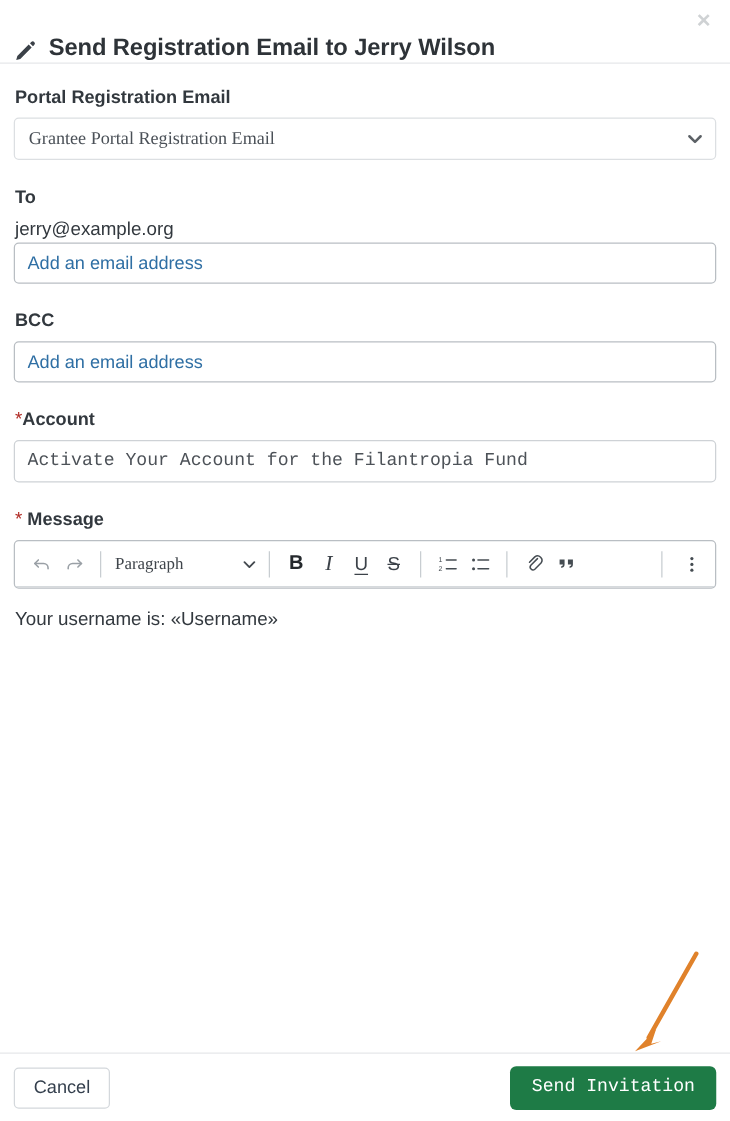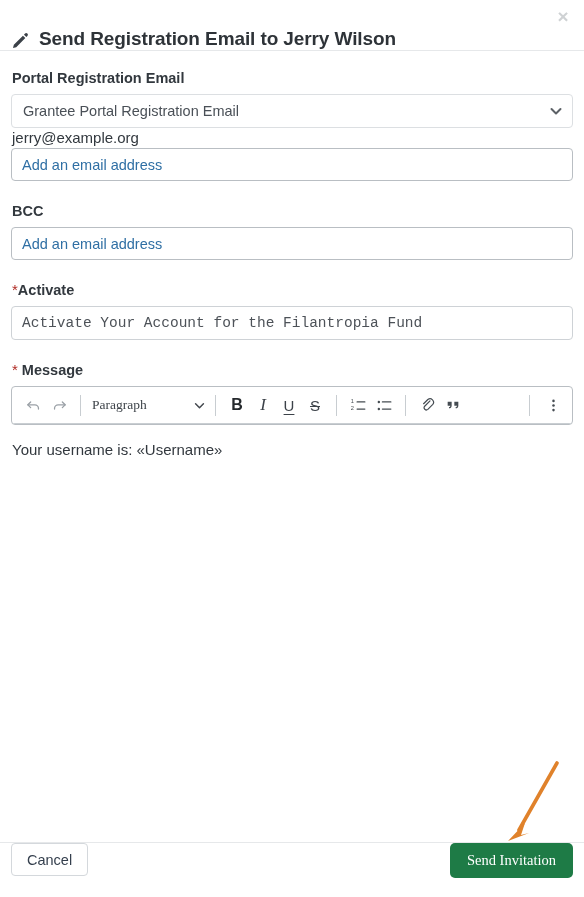--- a/index.html
+++ b/index.html
@@ -92,21 +92,21 @@
     width: 100%;
   }
   select.form-select {
     -webkit-appearance: none;
     appearance: none;
     width: 100%;
     height: 34px;
     box-sizing: border-box;
     padding: 0 30px 0 11px;
     font-size: 14.5px;
-    font-family: Liberation Sans, sans-serif;
+    font-family: Liberation Serif, serif;
     color: #4a5057;
     background: #ffffff;
     border: 1px solid #dcdfe2;
     border-radius: 4px;
     line-height: 32px;
   }
   .select-chevron {
     position: absolute;
     right: 11px;
     top: 50%;
@@ -224,41 +224,42 @@
 
   
   .modal-footer {
     position: absolute;
     left: 0;
     right: 0;
     bottom: 0;
     height: 55px;
     border-top: 1px solid #e6e8ea;
     display: flex;
+    align-items: center;
     justify-content: space-between;
     padding: 0 11px;
     box-sizing: border-box;
     background: #fff;
   }
   .btn-cancel {
     height: 33px;
     padding: 0 15px;
     font-size: 14.5px;
     font-family: "Liberation Sans", sans-serif;
     color: #343f4d;
     background: #ffffff;
     border: 1px solid #d4d8dc;
     border-radius: 4px;
     cursor: pointer;
   }
   .btn-send {
     height: 35px;
     padding: 0 17px;
     font-size: 14.5px;
-    font-family: Liberation Serif, serif;
+    font-family: Liberation Mono, monospace;
     color: #ffffff;
     background: #1e7b46;
     border: none;
     border-radius: 5px;
     cursor: pointer;
   }
 
   
   .annot-arrow {
     position: absolute;
@@ -291,31 +292,32 @@
       <option>Grantee Portal Registration Email</option>
     </select>
     <span class="select-chevron">
       <svg viewBox="0 0 12 8" fill="none" stroke="currentColor" stroke-width="2" stroke-linecap="round" stroke-linejoin="round">
         <path d="M1.5 2 L6 6.5 L10.5 2"></path>
       </svg>
     </span>
   </div>
 
   
+  <div class="field-label spaced">To</div>
   <div class="static-value">jerry@example.org</div>
 
   
   <input class="form-input" type="text" placeholder="Add an email address" style="">
 
   
   <div class="field-label spaced">BCC</div>
   <input class="form-input" type="text" placeholder="Add an email address" style="">
 
   
-  <div class="field-label spaced"><span class="req-star">*</span><span>Activate</span></div>
+  <div class="field-label spaced"><span class="req-star">*</span><span>Account</span></div>
   <input class="form-input subject-input" type="text" value="Activate Your Account for the Filantropia Fund" style="">
 
   
   <div class="field-label spaced"><span class="req-star">*</span><span> Message</span></div>
 
   <div class="editor">
     <div class="editor-toolbar">
 
       <button class="tb-btn muted">
         <svg width="17" height="17" viewBox="0 0 24 24" fill="none" stroke="currentColor" stroke-width="1.8" stroke-linecap="round" stroke-linejoin="round">

